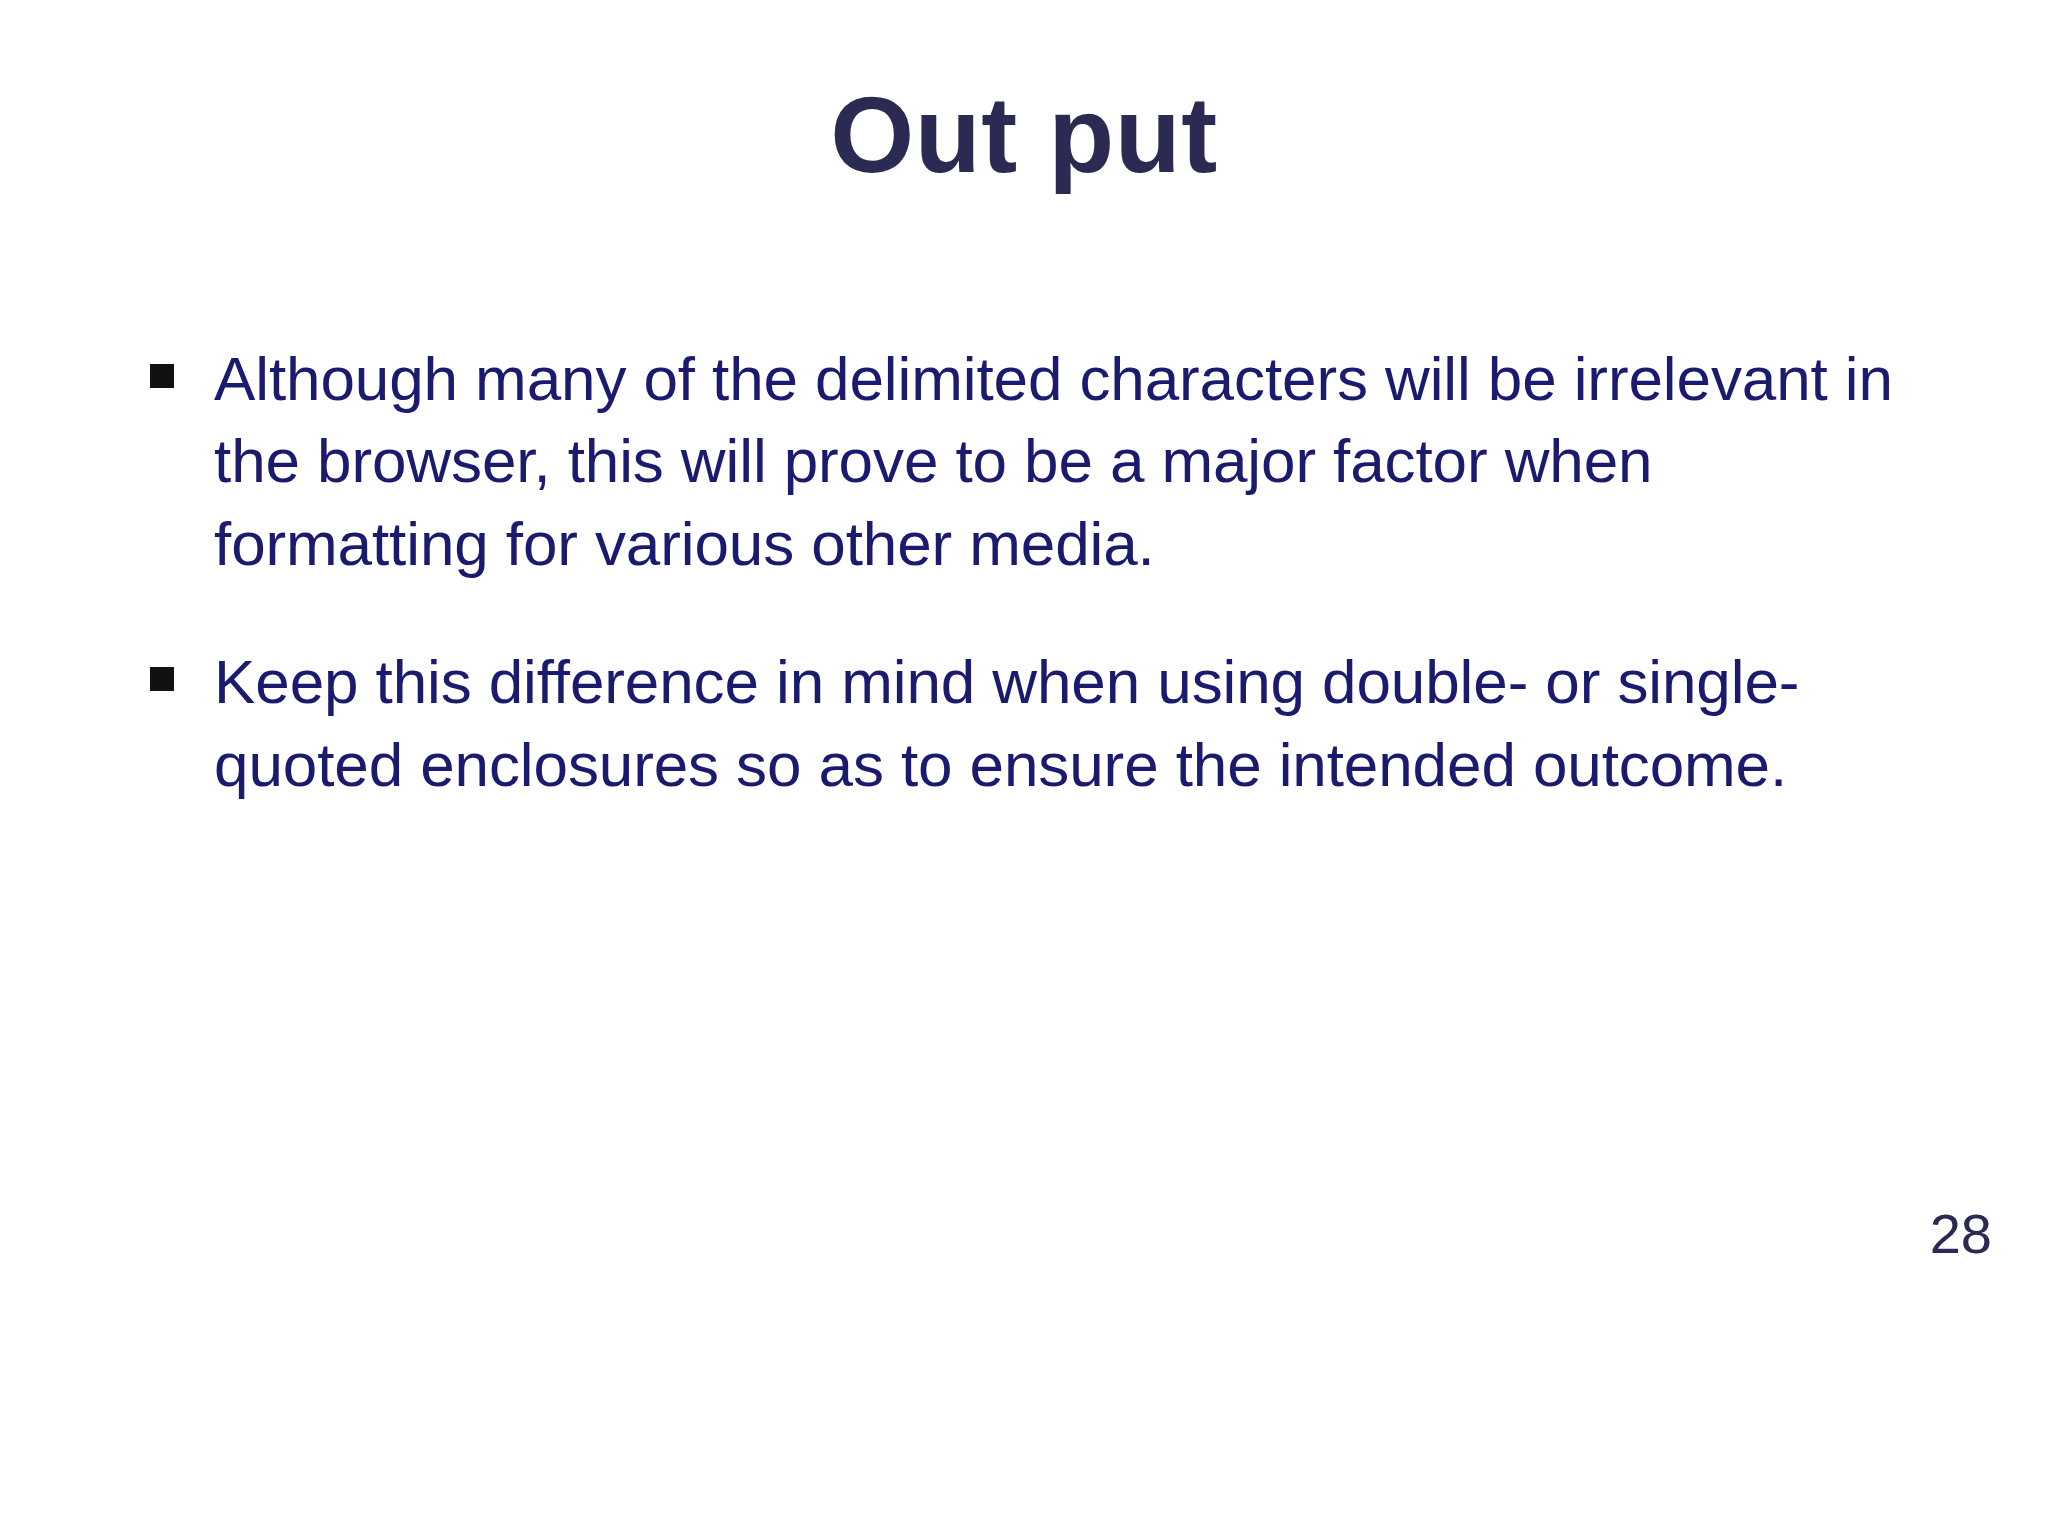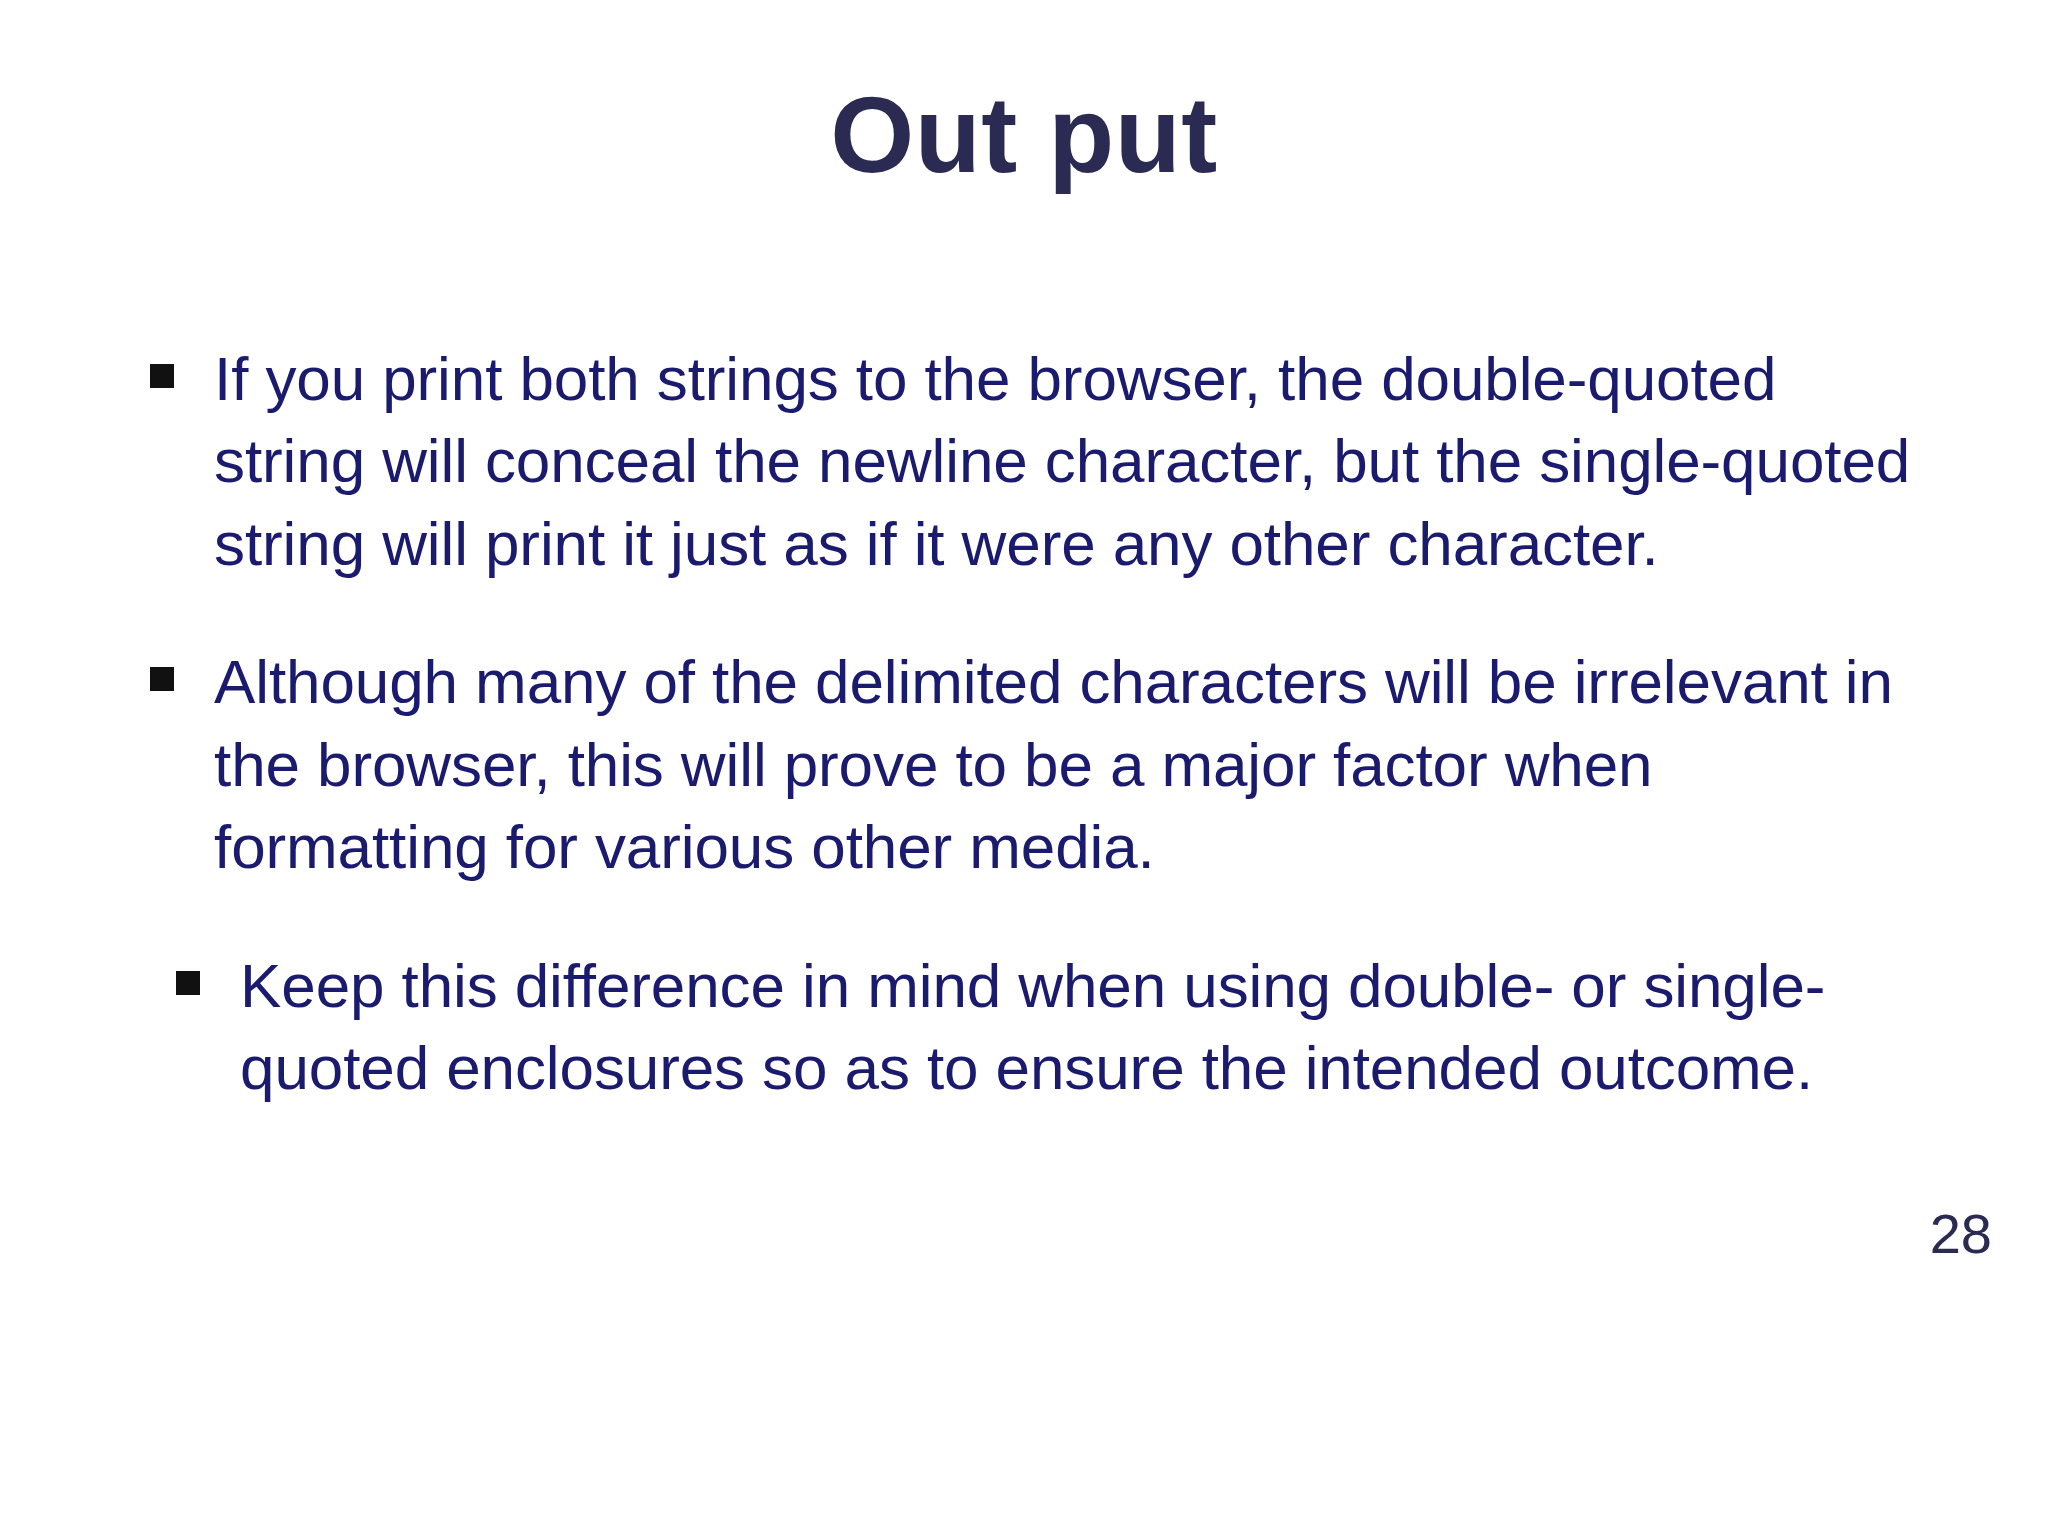--- a/index.html
+++ b/index.html
@@ -45,21 +45,20 @@
     width: 1790px;
   }
 
   .bullet-row {
     display: flex;
     align-items: flex-start;
     margin-bottom: 56px;
   }
   .bullet-row:last-child {
     margin-bottom: 0;
-    justify-content: flex-end;
   }
 
   .bullet-marker {
     flex: 0 0 auto;
     width: 24px;
     height: 24px;
     background: #111111;
     margin-top: 26px;
     margin-right: 40px;
   }
@@ -86,24 +85,20 @@
 </style>
 </head>
 <body>
 
 <div class="slide">
 
   <div class="slide-title">Out put</div>
 
   <div class="body-list">
 
-    <div class="bullet-row">
-      <span class="bullet-marker"></span>
-      <span class="bullet-text">If you print both strings to the browser, the double-quoted string will conceal the newline character, but the single-quoted string will print it just as if it were any other character.</span>
-    </div>
 
     <div class="bullet-row">
       <span class="bullet-marker"></span>
       <span class="bullet-text">Although many of the delimited characters will be irrelevant in the browser, this will prove to be a major factor when formatting for various other media.</span>
     </div>
 
     <div class="bullet-row">
       <span class="bullet-marker"></span>
       <span class="bullet-text">Keep this difference in mind when using double- or single-quoted enclosures so as to ensure the intended outcome.</span>
     </div>

